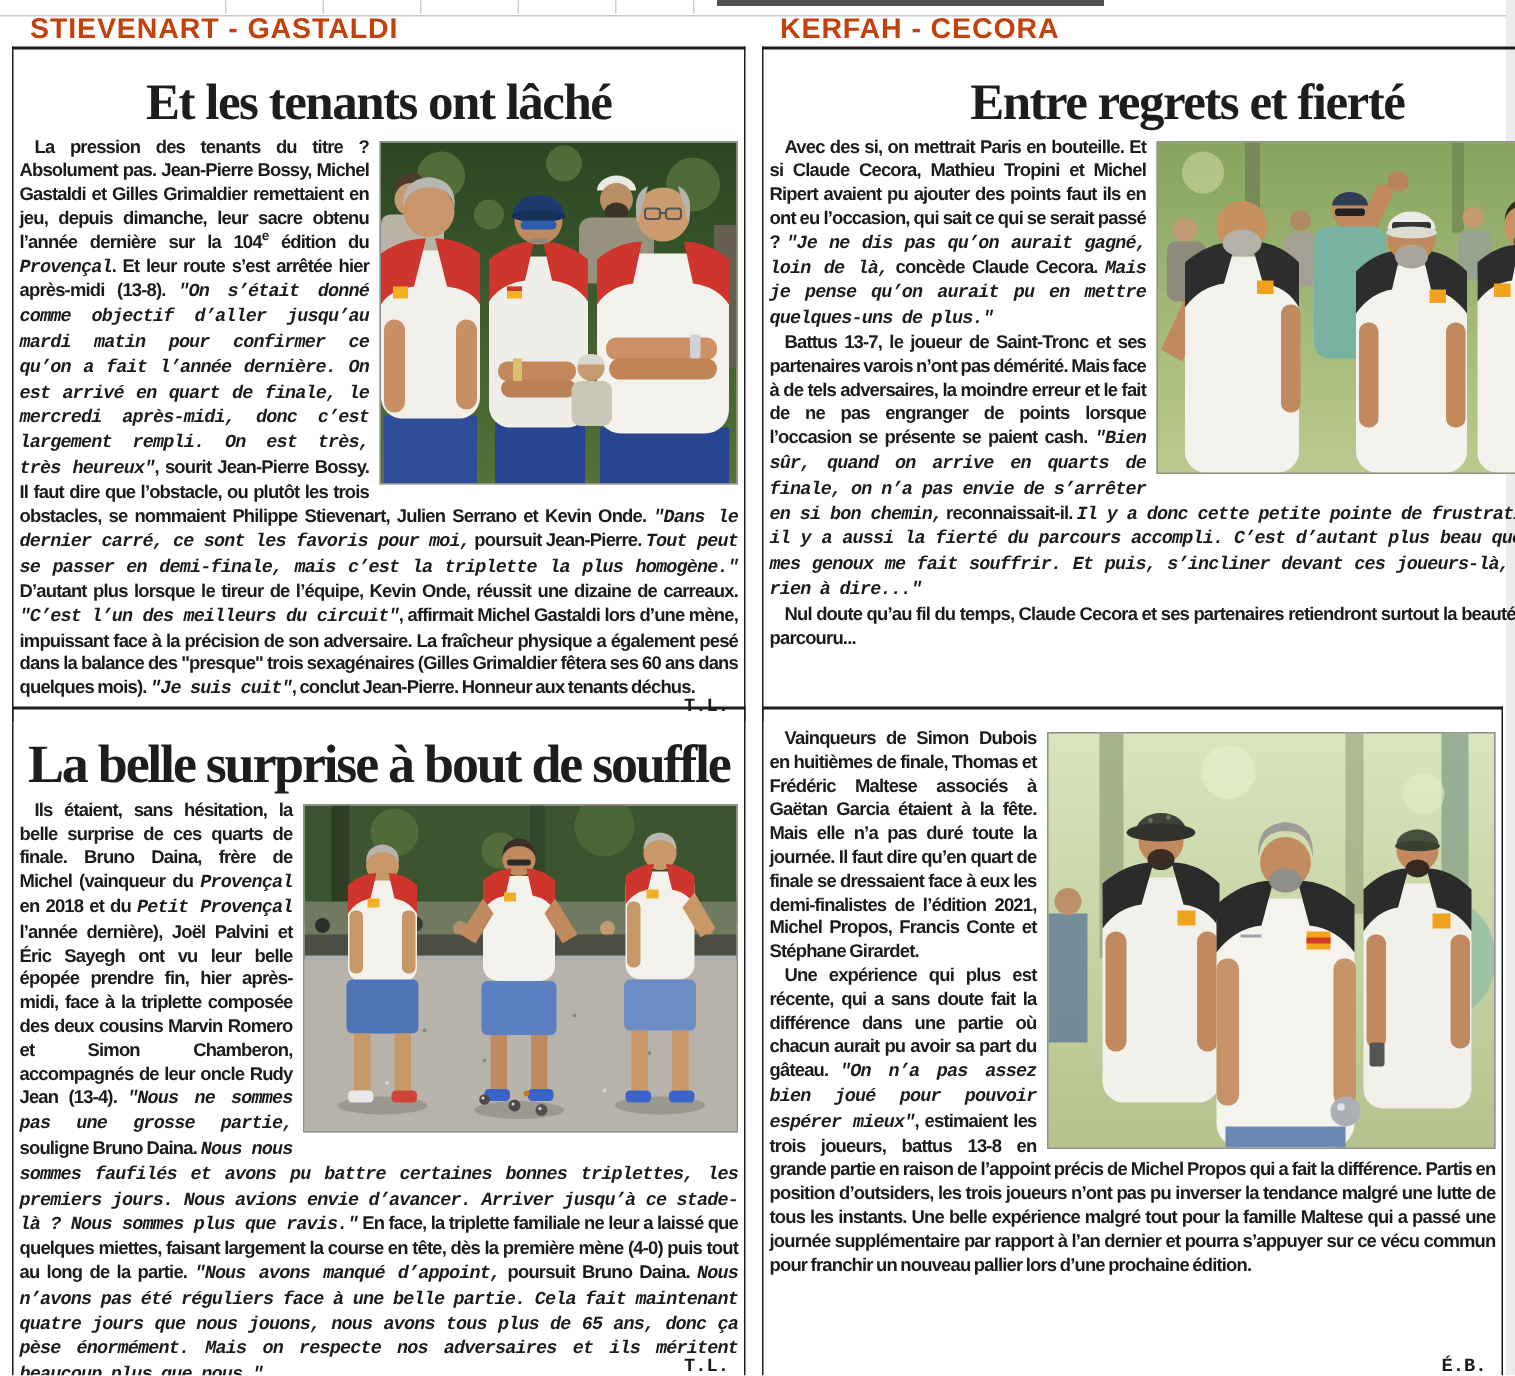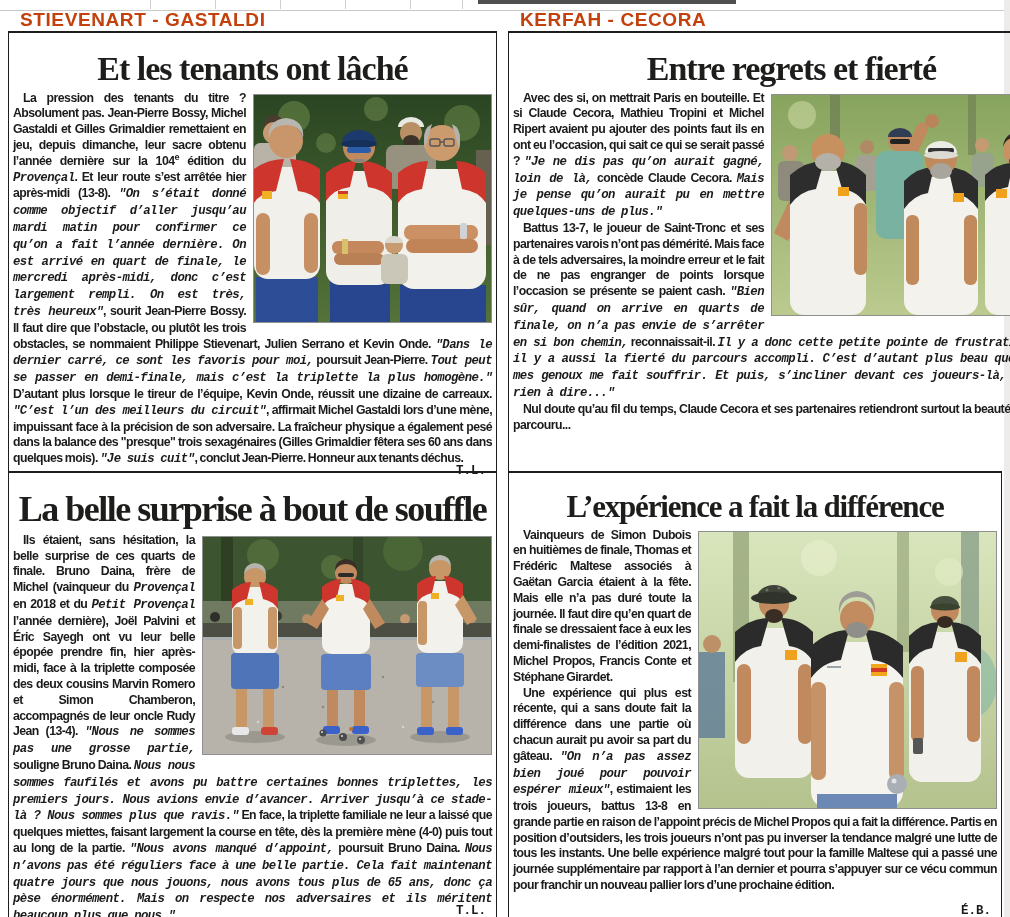--- a/index.html
+++ b/index.html
@@ -303,21 +303,20 @@
           </svg>
         </figure>
         <p><span>Ils étaient, sans hésitation, la belle surprise de ces quarts de finale. Bruno Daina, frère de Michel (vainqueur du </span><i>Provençal</i><span> en 2018 et du </span><i>Petit Provençal</i><span> l’année dernière), Joël Palvini et Éric Sayegh ont vu leur belle épopée prendre fin, hier après-midi, face à la triplette composée des deux cousins Marvin Romero et Simon Chamberon, accompagnés de leur oncle Rudy Jean (13-4). </span><i>"Nous ne sommes pas une grosse partie,</i><span> souligne Bruno Daina. </span><i>Nous nous sommes faufilés et avons pu battre certaines bonnes triplettes, les premiers jours. Nous avions envie d’avancer. Arriver jusqu’à ce stade-là ? Nous sommes plus que ravis."</i><span> En face, la triplette familiale ne leur a laissé que quelques miettes, faisant largement la course en tête, dès la première mène (4-0) puis tout au long de la partie. </span><i>"Nous avons manqué d’appoint,</i><span> poursuit Bruno Daina. </span><i>Nous n’avons pas été réguliers face à une belle partie. Cela fait maintenant quatre jours que nous jouons, nous avons tous plus de 65 ans, donc ça pèse énormément. Mais on respecte nos adversaires et ils méritent beaucoup plus que nous."</i></p>
       </div>
       <div class="sig">T.L.</div>
     </div>
   </section>
 
   <section class="article a4">
     <div class="box">
-      <h1 class="headline">L’expérience a fait la différence</h1>
       <div class="content">
         <figure class="photo" role="img" style="margin-top:3px;" aria-label="Trois joueurs en maillot blanc à manches noires marchent sur le boulodrome, l’un porte un bob">
           <svg width="297" height="276" viewBox="0 0 297 276" xmlns="http://www.w3.org/2000/svg">
             <defs>
               <linearGradient id="p4g" x1="0" y1="0" x2="0" y2="1">
                 <stop offset="0" stop-color="#d9e5bc"></stop>
                   <stop offset="1" stop-color="#b4c28e"></stop>
               </linearGradient>
             </defs>
             <rect width="297" height="276" fill="url(#p4g)"></rect>

